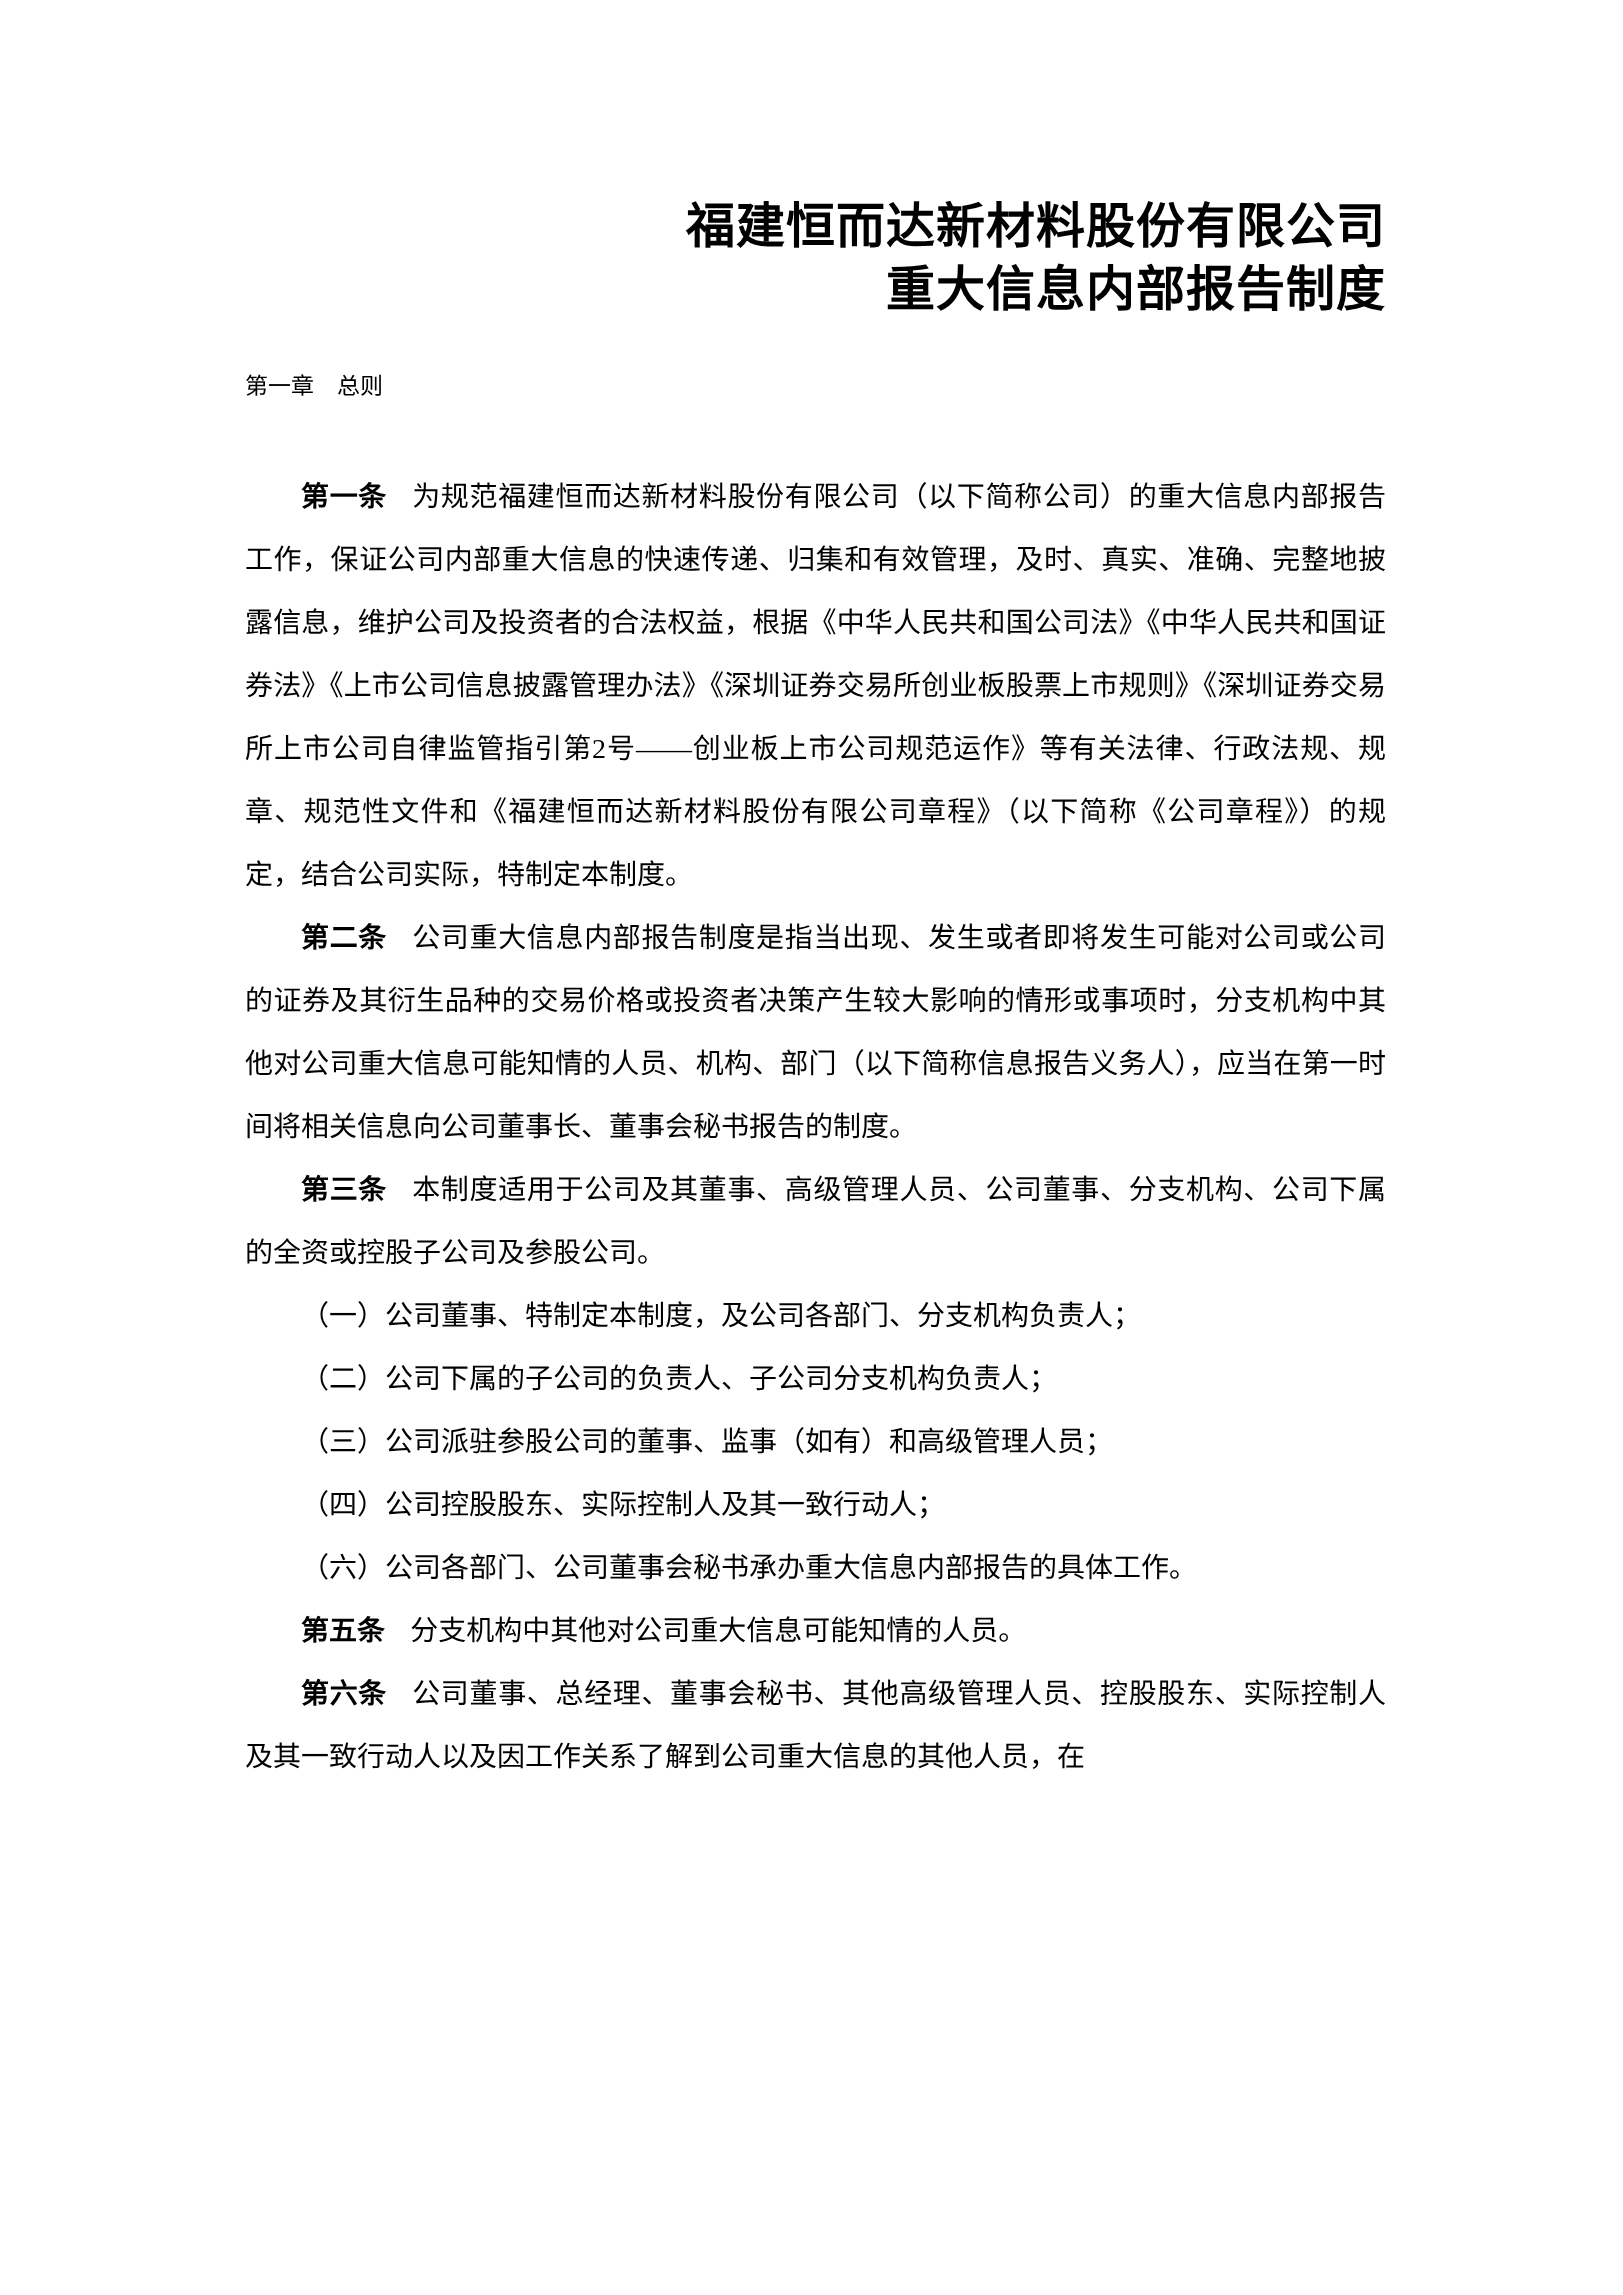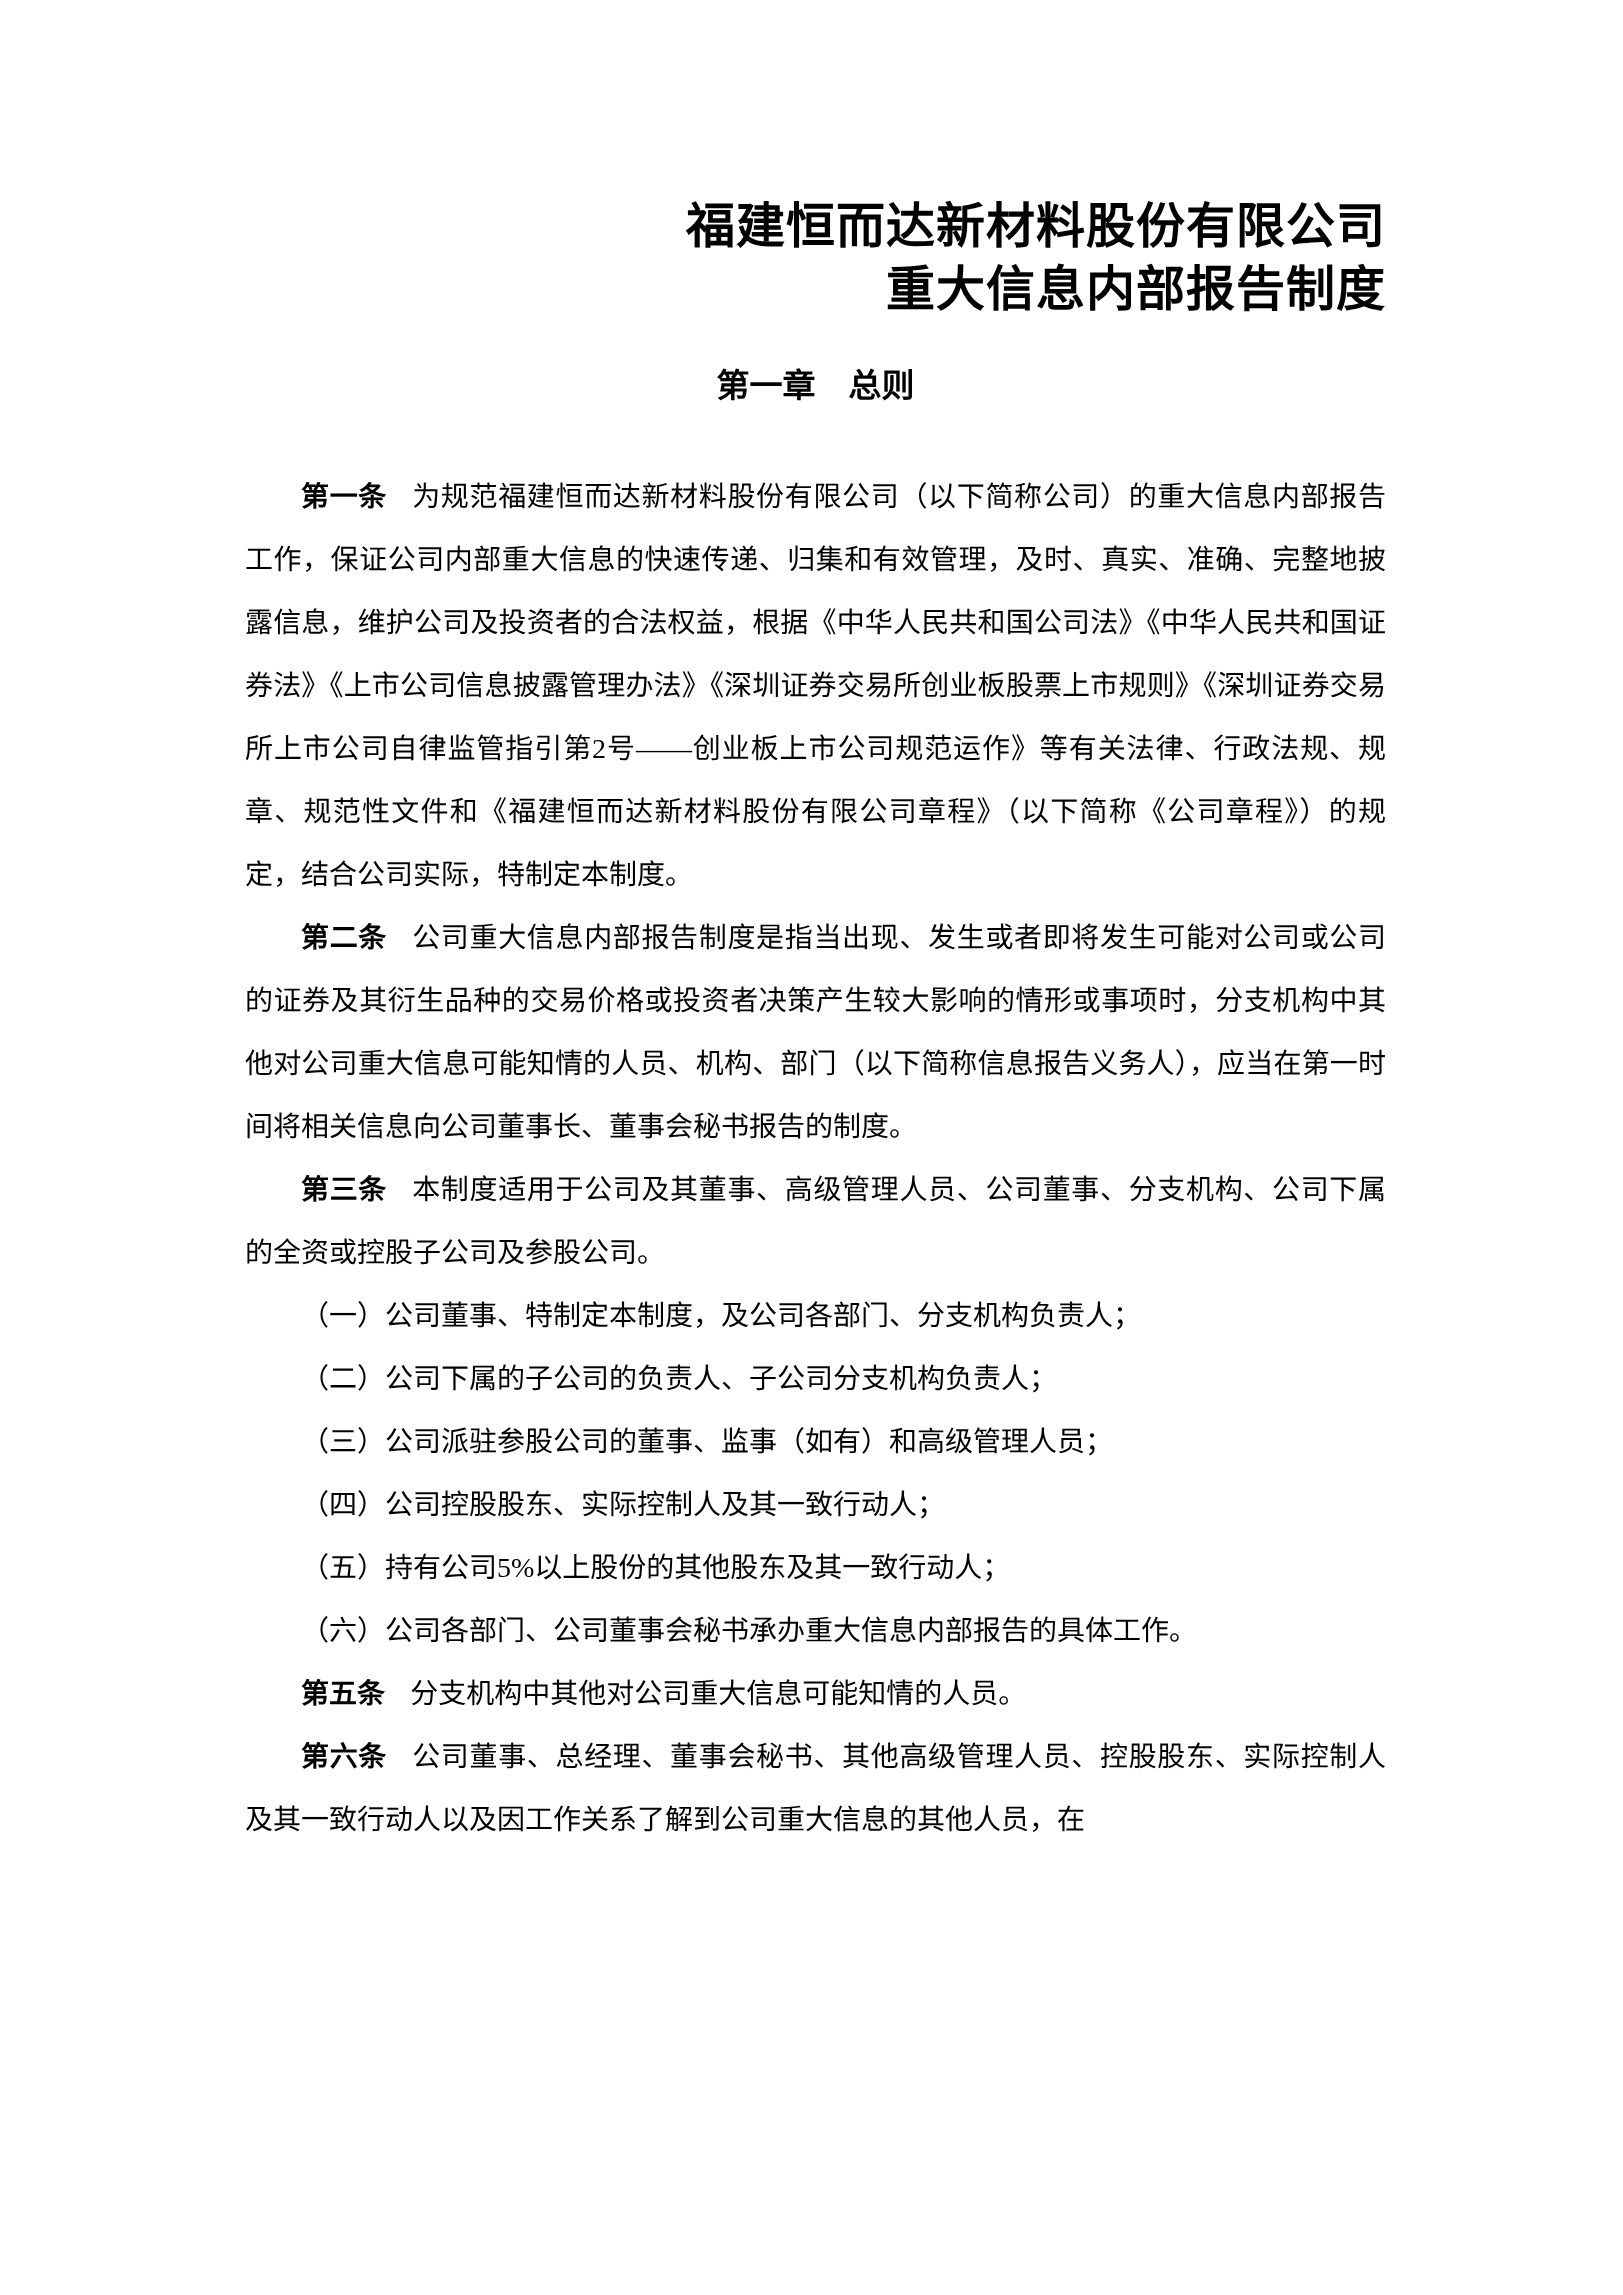--- a/index.html
+++ b/index.html
@@ -20,23 +20,23 @@
   }
   .doc-title {
     text-align: right;
     font-weight: 700;
     font-size: 49px;
     line-height: 63px;
     letter-spacing: 1px;
   }
   .chapter {
     margin-top: 34px;
-    text-align: center;
-    font-weight: 700;
-    font-size: 33px;
+    text-align: left;
+    font-weight: 400;
+    font-size: 23px;
     line-height: 63px;
   }
   .body-text {
     margin-top: 47px;
     font-size: 28px;
     line-height: 63px;
     text-align: justify;
   }
   .para {
     margin: 0;
@@ -70,21 +70,20 @@
 
 
     <p class="para"><span>（一）公司董事、特制定本制度，及公司各部门、分支机构负责人；</span></p>
 
     <p class="para"><span>（二）公司下属的子公司的负责人、子公司分支机构负责人；</span></p>
 
     <p class="para"><span>（三）公司派驻参股公司的董事、监事（如有）和高级管理人员；</span></p>
 
     <p class="para"><span>（四）公司控股股东、实际控制人及其一致行动人；</span></p>
 
-    <p class="para"><span>（五）持有公司5%以上股份的其他股东及其一致行动人；</span></p>
 
     <p class="para"><span>（六）公司各部门、公司董事会秘书承办重大信息内部报告的具体工作。</span></p>
 
     <p class="para"><span class="article-label">第五条</span><span>分支机构中其他对公司重大信息可能知情的人员。</span></p>
 
     <p class="para"><span class="article-label">第六条</span><span>公司董事、总经理、董事会秘书、其他高级管理人员、控股股东、实际控制人及其一致行动人以及因工作关系了解到公司重大信息的其他人员，在</span></p>
 
   </div>
 
 </div>

